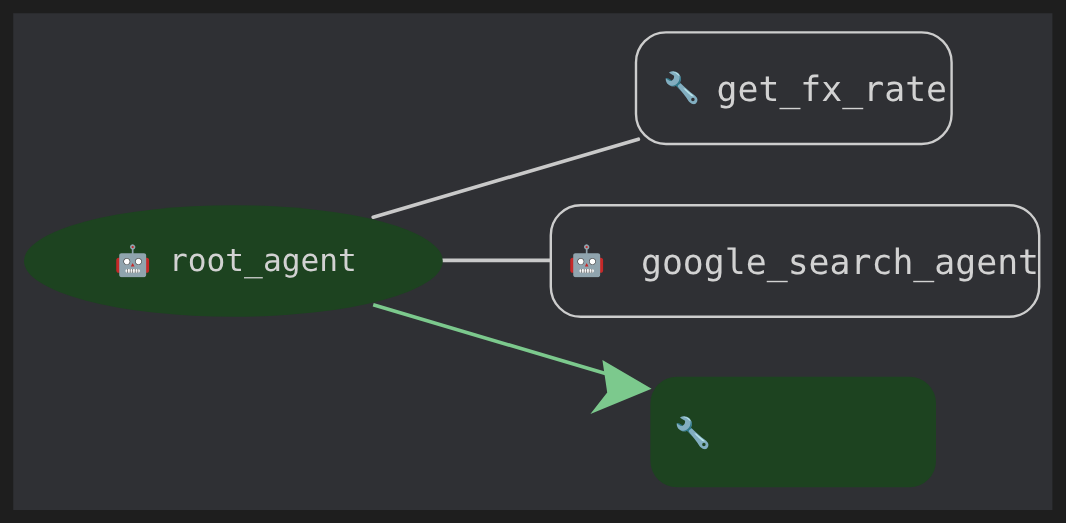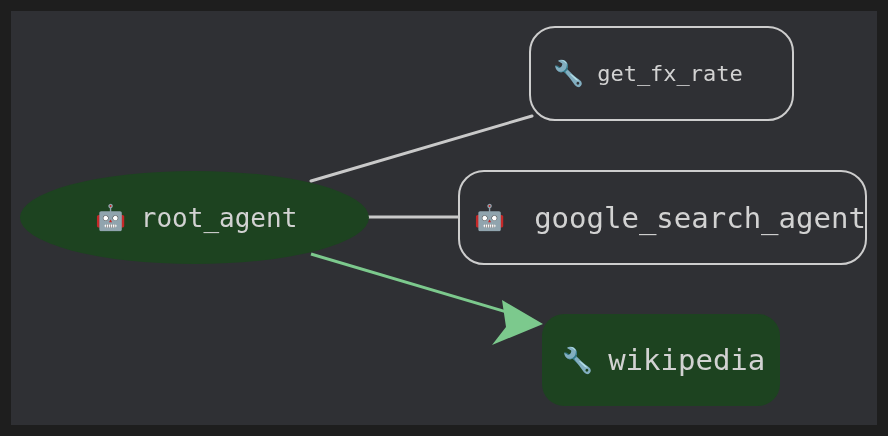--- a/index.html
+++ b/index.html
@@ -71,21 +71,21 @@
     left: 529px;
     top: 26px;
     width: 265px;
     height: 95px;
     border: 2px solid #cdcdcd;
     border-radius: 26px;
     background: transparent;
     padding-left: 22px;
   }
   #node-get-fx-rate .emoji { font-size: 25px; margin-right: 13px; }
-  #node-get-fx-rate .label { font-size: 22px; }
+  #node-get-fx-rate .label { font-size: 29px; }
 
   
   #node-google-search-agent {
     left: 458px;
     top: 170px;
     width: 409px;
     height: 95px;
     border: 2px solid #cdcdcd;
     border-radius: 26px;
     background: transparent;
@@ -134,16 +134,15 @@
     <span class="label">get_fx_rate</span>
   </div>
 
   <div class="node" id="node-google-search-agent">
     <span class="emoji">🤖</span>
     <span class="label">google_search_agent</span>
   </div>
 
   <div class="node" id="node-wikipedia">
     <span class="emoji">🔧</span>
-    <span class="label">wikipedia</span>
   </div>
 
 </div>
 
 </body></html>

